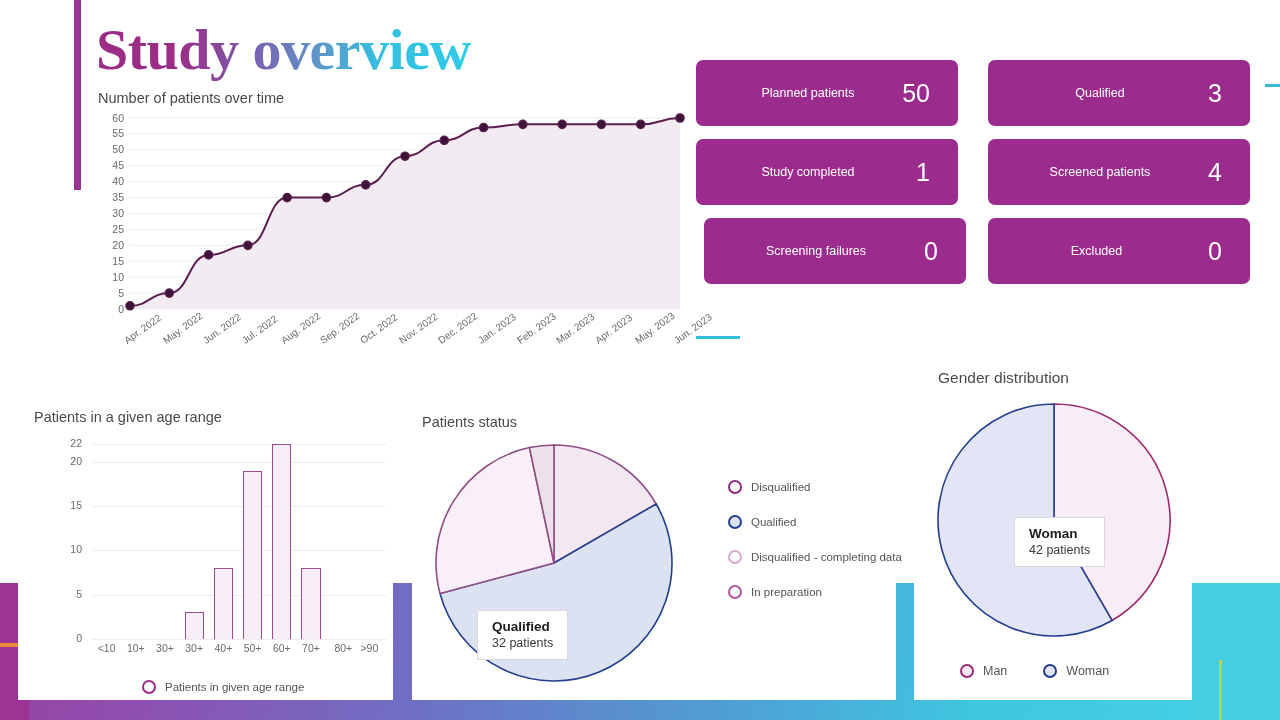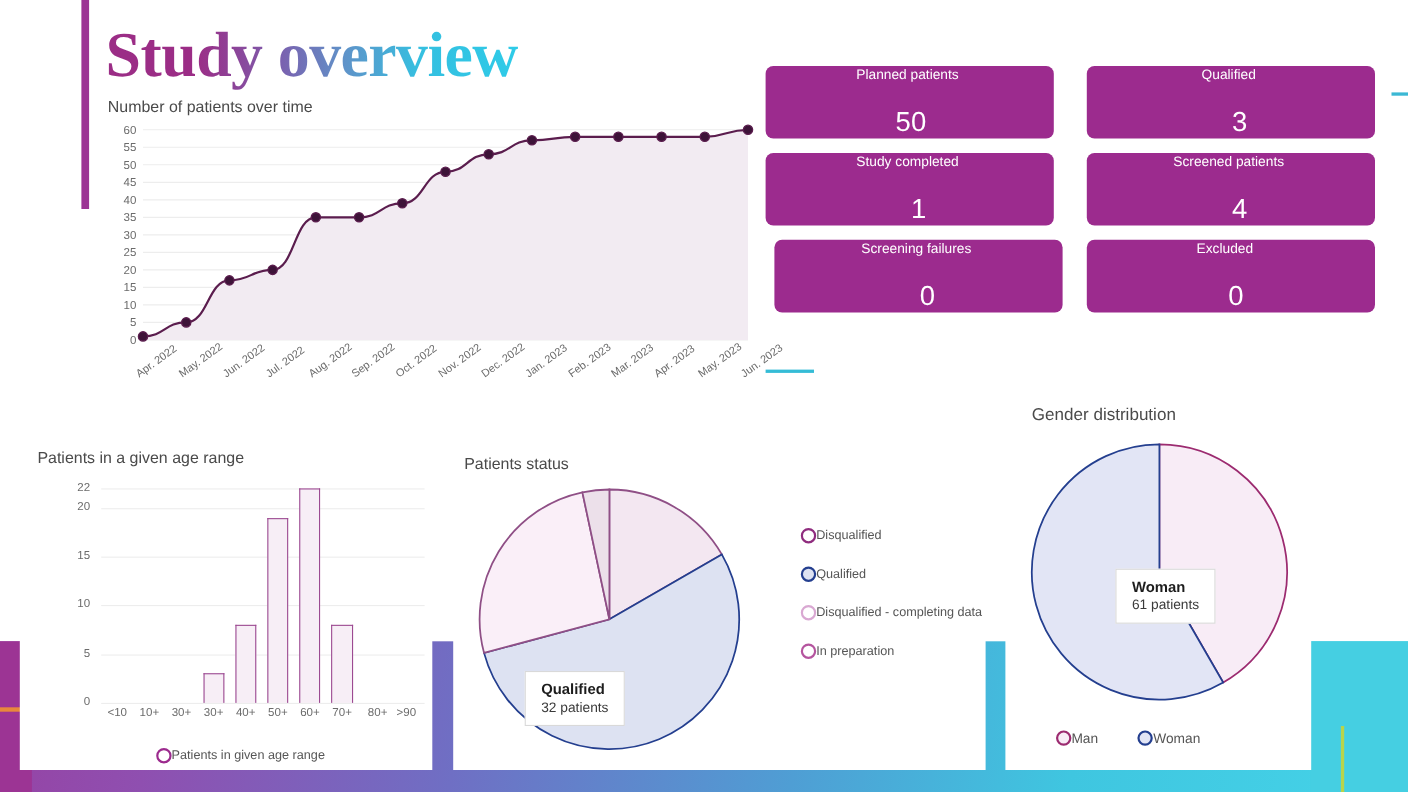--- a/index.html
+++ b/index.html
@@ -64,21 +64,20 @@
     position: absolute; font-size: 10px; color: #6b6b6b;
     transform-origin: left top; transform: rotate(-36deg);
     white-space: nowrap;
   }
 
   
   .kpi-card {
     position: absolute; background: #9c2b8e; border-radius: 7px;
     display: flex; align-items: center; justify-content: space-between;
     padding: 0 28px 0 24px;
-    flex-direction: column;
   }
   .kpi-label {
     color: #ffffff; font-size: 12.5px; line-height: 17px; text-align: center;
     flex: 1;
   }
   .kpi-value { color: #ffffff; font-size: 25px; font-weight: 400; min-width: 34px; text-align: right;}
 
   .teal-accent-top {
     position: absolute; left: 1265px; top: 84px; width: 30px; height: 3px;
     background: #3bb8d4;
@@ -94,21 +93,21 @@
   .hist-plot { position: absolute; left: 30px; top: 40px; width: 340px; height: 195px; }
   .hbar {
     position: absolute; bottom: 0; background: #f7eef6;
     border: 1.4px solid #9c4a92; border-bottom: none;
   }
   .hgrid { position: absolute; left: 44px; right: 2px; height: 1px; background: #ededed; }
   .hylab { position: absolute; font-size: 10.5px; color: #6b6b6b; width: 26px; text-align: right; left: 8px;}
   .hxlab { position: absolute; font-size: 10.5px; color: #6b6b6b; text-align: center; top: 198px;}
 
   
-  .legend-row { display: flex; align-items: center; gap: 0; }
+  .legend-row { display: flex; align-items: center; gap: 9px; }
   .legend-dot {
     width: 14px; height: 14px; border-radius: 50%;
     border: 2px solid #9c2b8e; background: #ffffff;
   }
   .legend-text { font-size: 11.5px; color: #555; white-space: nowrap; }
 
   
   #status-panel { left: 412px; top: 410px; width: 484px; height: 290px; }
   #status-panel .panel-title { position: absolute; left: 10px; top: 4px; }
   .status-legend { position: absolute; left: 316px; top: 70px; display: flex; flex-direction: column; gap: 21px; }
@@ -286,21 +285,21 @@
 </div>
 
 <div class="panel" id="gender-panel">
   <div class="panel-title">Gender distribution</div>
   <svg id="gender-pie" width="240" height="240" style="position:absolute; left:20px; top:38px;">
       <path d="M 120 120 L 120 4 A 116 116 0 0 1 178 220.45894683899488 Z" fill="#f8ecf6" stroke="#9c2b70" stroke-width="1.6"></path>
       <path d="M 120 120 L 178 220.45894683899488 A 116 116 0 1 1 119.99999999999999 4 Z" fill="#e2e5f5" stroke="#243f8f" stroke-width="1.6"></path>
     </svg>
   <div class="callout" style="left:100px; top:155px;">
     <div class="callout-title">Woman</div>
-    <div class="callout-sub">61 patients</div>
+    <div class="callout-sub">42 patients</div>
   </div>
   <div class="gender-legend">
     <div class="legend-row">
       <span class="legend-dot" style="border-color:#9c2b70; background:#f8ecf6;"></span>
       <span class="legend-text" style="font-size:12.5px;">Man</span>
     </div>
     <div class="legend-row">
       <span class="legend-dot" style="border-color:#243f8f; background:#e2e5f5;"></span>
       <span class="legend-text" style="font-size:12.5px;">Woman</span>
     </div>

